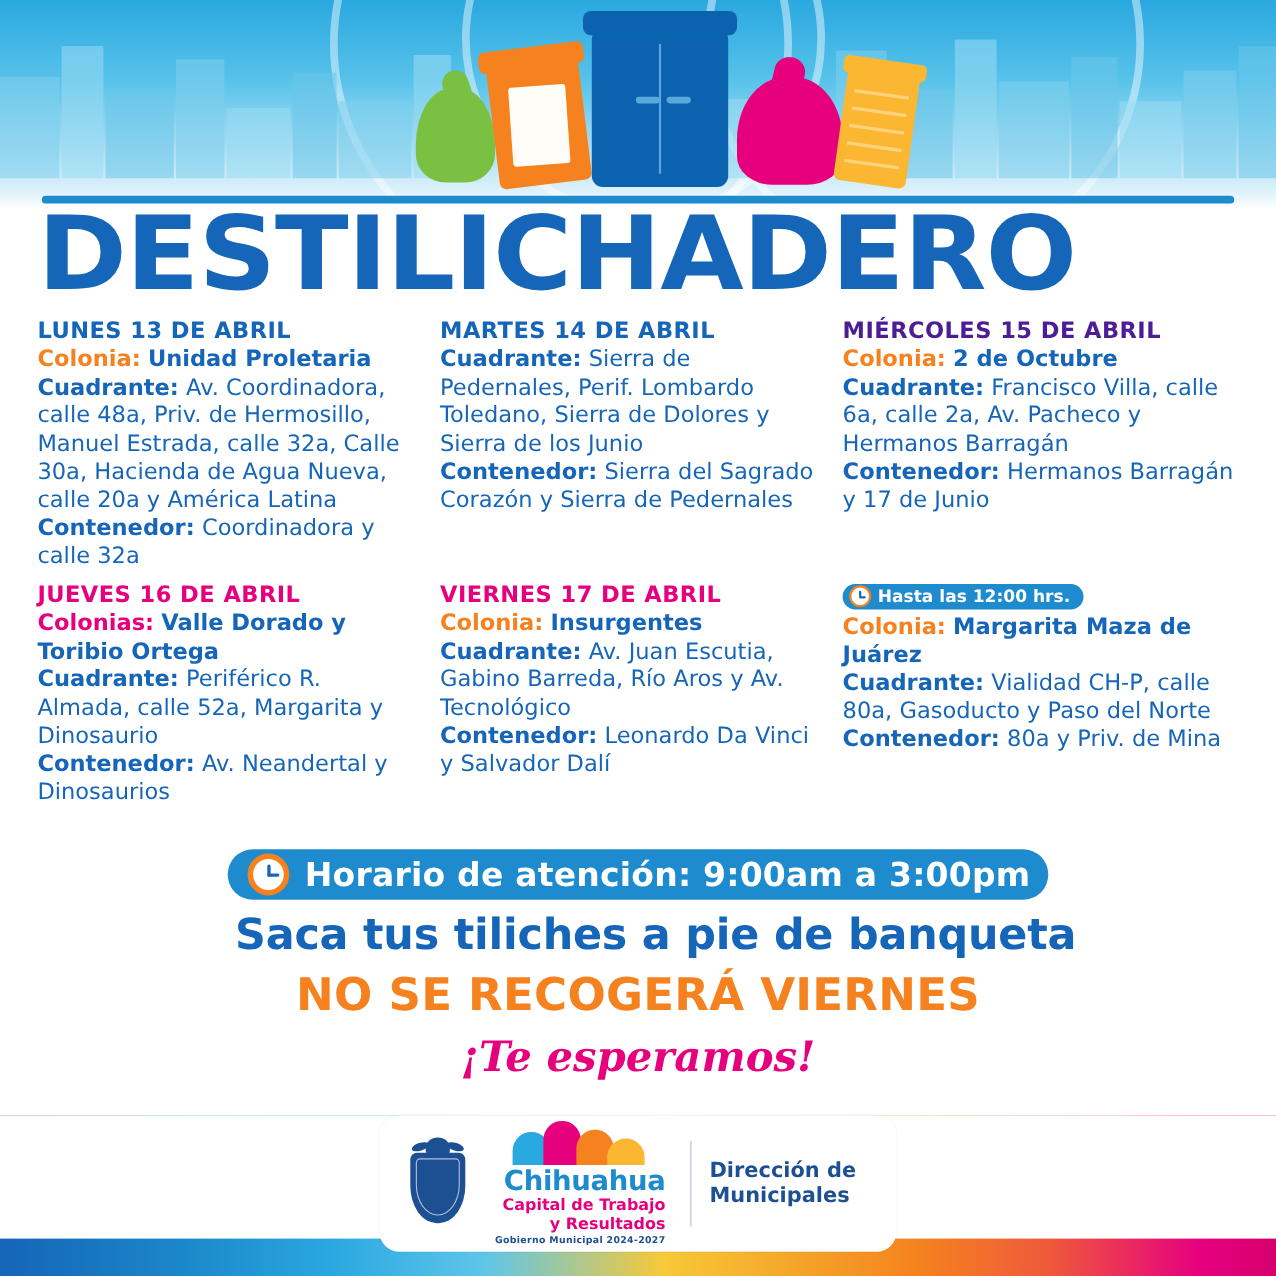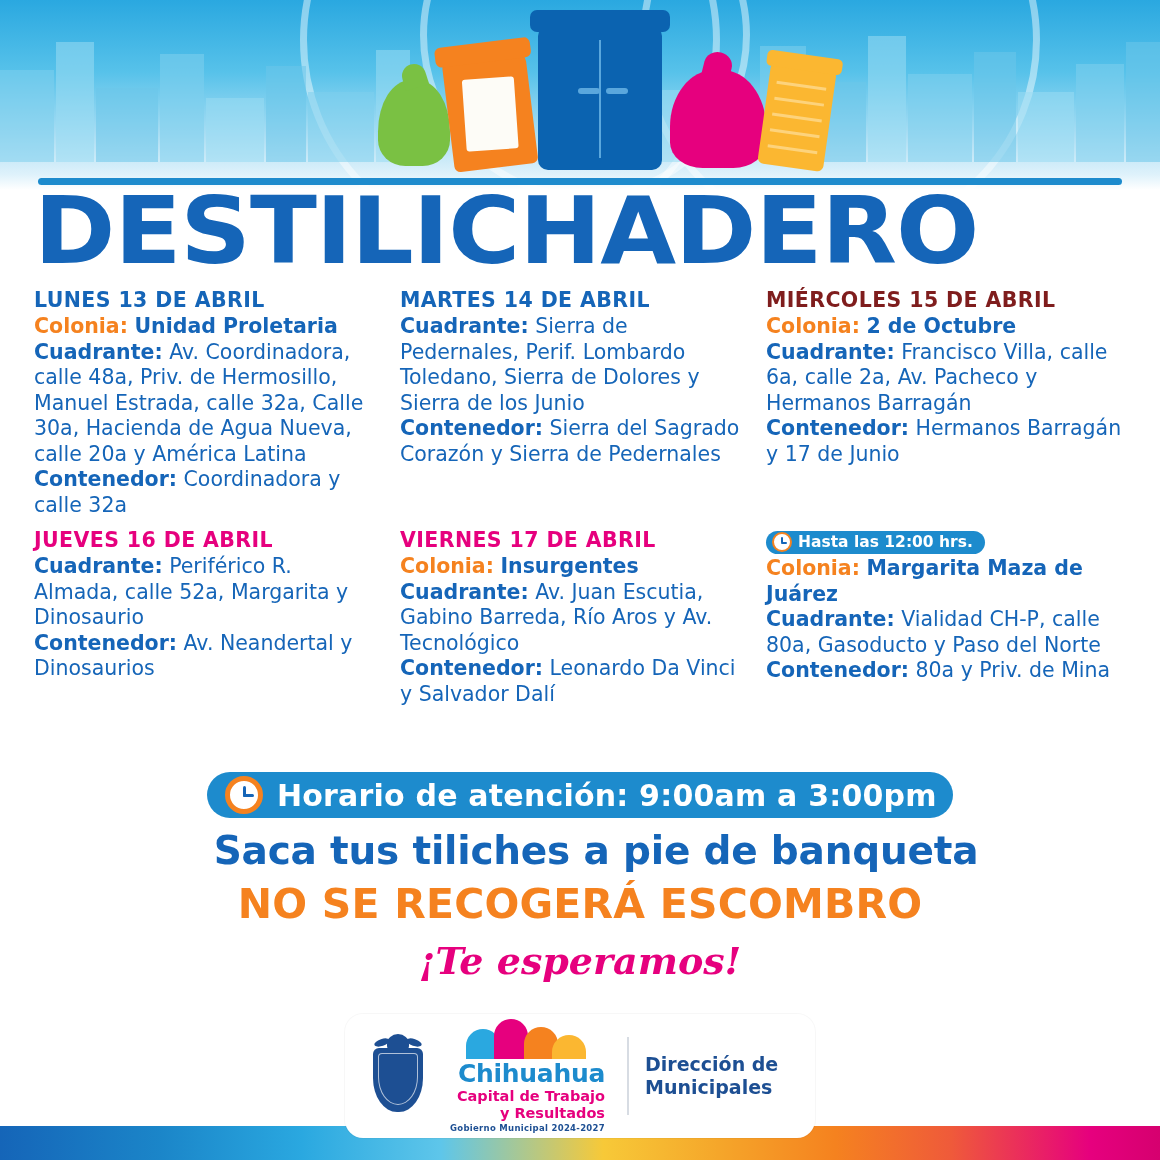--- a/index.html
+++ b/index.html
@@ -332,40 +332,44 @@
           <span class="lbl-blue">Cuadrante:</span>
           <span>Sierra de Pedernales, Perif. Lombardo Toledano, Sierra de Dolores y Sierra de los Junio</span>
         </div>
         <div class="line">
           <span class="lbl-blue">Contenedor:</span>
           <span>Sierra del Sagrado Corazón y Sierra de Pedernales</span>
         </div>
       </div>
 
       <div class="col c3">
-        <div class="day blue" style="color: #7f1d1d;">MIÉRCOLES 15 DE ABRIL</div>
+        <div class="day blue" style="color: #4c1d95;">MIÉRCOLES 15 DE ABRIL</div>
         <div class="line">
           <span class="lbl-orange">Colonia:</span>
           <b>2 de Octubre</b>
         </div>
         <div class="line">
           <span class="lbl-blue">Cuadrante:</span>
           <span>Francisco Villa, calle 6a, calle 2a, Av. Pacheco y Hermanos Barragán</span>
         </div>
         <div class="line">
           <span class="lbl-blue">Contenedor:</span>
           <span>Hermanos Barragán y 17 de Junio</span>
         </div>
       </div>
     </div>
 
     <div class="row r2">
 
       <div class="col c1">
         <div class="day pink" style="color: rgb(230, 0, 126);">JUEVES 16 DE ABRIL</div>
+        <div class="line">
+          <span class="lbl-pink">Colonias:</span>
+          <b>Valle Dorado y Toribio Ortega</b>
+        </div>
         <div class="line">
           <span class="lbl-blue">Cuadrante:</span>
           <span>Periférico R. Almada, calle 52a, Margarita y Dinosaurio</span>
         </div>
         <div class="line">
           <span class="lbl-blue">Contenedor:</span>
           <span>Av. Neandertal y Dinosaurios</span>
         </div>
       </div>
 
@@ -405,21 +409,21 @@
       </div>
     </div>
   </div>
 
   <div class="banner">
     <span class="clock-big"></span>
     <span class="banner-text">Horario de atención: 9:00am a 3:00pm</span>
   </div>
 
   <div class="slogan1">Saca tus tiliches a pie de banqueta</div>
-  <div class="slogan2">NO SE RECOGERÁ ESCOMBRO</div>
+  <div class="slogan2">NO SE RECOGERÁ VIERNES</div>
   <div class="slogan3">¡Te esperamos!</div>
 
   <div class="footer-band"></div>
   <div class="footer-card">
     <div class="crest">
       <div class="eagle"></div>
       <div class="shield"></div>
     </div>
     <div class="chihuahua">
       <div class="arcs">

